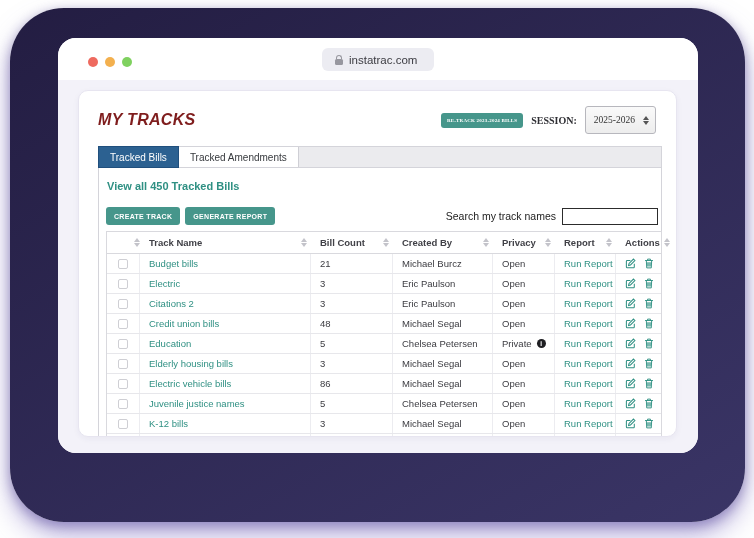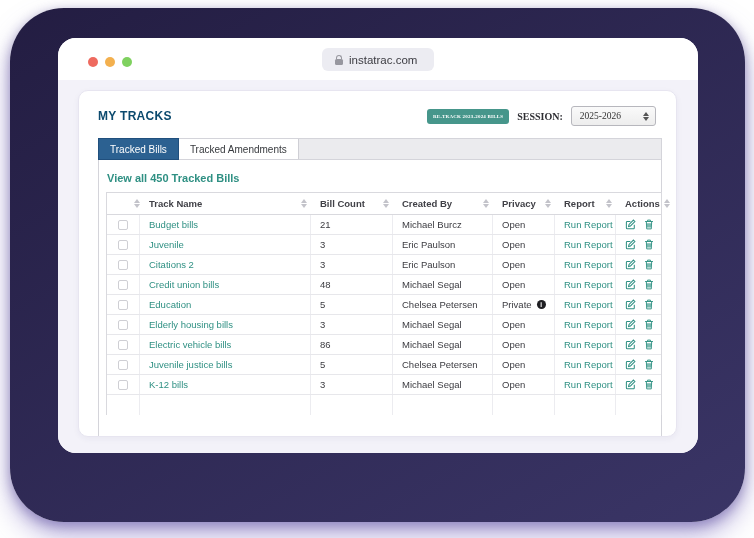--- a/index.html
+++ b/index.html
@@ -25,27 +25,27 @@
   .lock .body { width:8px; height:6px; background:#97979f; border-radius:1.5px; }
   .url-text { font-size:11.5px; color:#3c3c42; }
 
   .page-area { position:absolute; left:0; top:42px; right:0; bottom:0; background:var(--window_bg,#f3f2f9); }
 
   
   .card { position:absolute; left:20px; top:10px; width:599px; height:347px; background:#fff;
           border:1px solid #e7e5f0; border-radius:10px; box-shadow:0 2px 6px rgba(45,40,90,.05); overflow:hidden; }
 
   .card-header { display:flex; align-items:center; padding:15px 20px 12px 19px; }
-  .page-title { font-size:12px; font-weight:700; color:#0c4a6e; letter-spacing:.3px; }
+  .page-title { font-size:16px; font-weight:700; color:#7f1d1d; letter-spacing:.3px;font-style:italic; }
   .hdr-right { margin-left:auto; display:flex; align-items:center; gap:8px;font-family:Liberation Serif, serif; }
   .retrack-btn { background:var(--teal_button,#46968b); color:#fff; border:none; border-radius:3px;
                  font-family:inherit; font-size:5px; font-weight:700; letter-spacing:.2px;
                  padding:5px 6px; cursor:pointer; white-space:nowrap; }
   .session-label { font-size:10px; font-weight:700; color:#2e2e33; }
-  .session-select { display:flex; align-items:center; gap:22px; height:20px; padding:0 6px 0 8px;
+  .session-select { display:flex; align-items:center; gap:8px; height:28px; padding:0 6px 0 8px;
                     background:linear-gradient(#fafafa,#ededed); border:1px solid #b7b7bd; border-radius:3px;
                     font-size:9.5px; color:#333; cursor:pointer; }
   .stepper { display:flex; flex-direction:column; gap:1px; }
   .stepper i { display:block; width:0; height:0; border-left:3px solid transparent; border-right:3px solid transparent; }
   .stepper .u { border-bottom:4px solid #555; }
   .stepper .d { border-top:4px solid #555; }
 
   
   .tabs-wrap { margin:0 14px 0 19px; }
   .tab-strip { display:flex; height:22px; background:#ebebee; border:1px solid #d4d4da; }
@@ -130,20 +130,28 @@
 
           <div class="tabs-wrap">
             <div class="tab-strip">
                 <div class="tab active">Tracked Bills</div>
                 <div class="tab">Tracked Amendments</div>
               </div>
             <div class="panel-body">
 
               <a class="view-all">View all 450 Tracked Bills</a>
 
+              <div class="toolbar">
+                <button class="tl-btn">CREATE TRACK</button>
+                <button class="tl-btn">GENERATE REPORT</button>
+                <span class="search-cluster">
+                  <span class="search-label">Search my track names</span>
+                  <input class="search-input" value="" style="">
+                </span>
+              </div>
 
               <div class="table">
                 <div class="thead">
                     <div class="th c0">
                       <span class="hlbl"></span>
                       <span class="sort">
                         <i class="up"></i>
                         <i class="dn"></i>
                       </span>
                     </div>
@@ -218,21 +226,21 @@
           <path d="M1 3.2h10M4.2 3V1.4h3.6V3M2.6 3.4l.5 9.2h5.8l.5-9.2M4.5 5.4v5.4M6 5.4v5.4M7.5 5.4v5.4"></path>
         </svg>
       </span>
     </div>
   </div>
                     <div class="tr">
     <div class="td c-cb">
                         <span class="cbx"></span>
                       </div>
     <div class="td c-name">
-                        <a class="lnk">Juvenile</a>
+                        <a class="lnk">Electric</a>
                       </div>
     <div class="td c-count">3</div>
     <div class="td c-by">Eric Paulson</div>
     <div class="td c-priv">
                         <span class="ptxt">Open</span>
                       </div>
     <div class="td c-rep">
                         <a class="lnk">Run Report</a>
                       </div>
     <div class="td c-act">
@@ -393,21 +401,21 @@
           <path d="M1 3.2h10M4.2 3V1.4h3.6V3M2.6 3.4l.5 9.2h5.8l.5-9.2M4.5 5.4v5.4M6 5.4v5.4M7.5 5.4v5.4"></path>
         </svg>
       </span>
     </div>
   </div>
                     <div class="tr">
     <div class="td c-cb">
                         <span class="cbx"></span>
                       </div>
     <div class="td c-name">
-                        <a class="lnk">Juvenile justice bills</a>
+                        <a class="lnk">Juvenile justice names</a>
                       </div>
     <div class="td c-count">5</div>
     <div class="td c-by">Chelsea Petersen</div>
     <div class="td c-priv">
                         <span class="ptxt">Open</span>
                       </div>
     <div class="td c-rep">
                         <a class="lnk">Run Report</a>
                       </div>
     <div class="td c-act">

